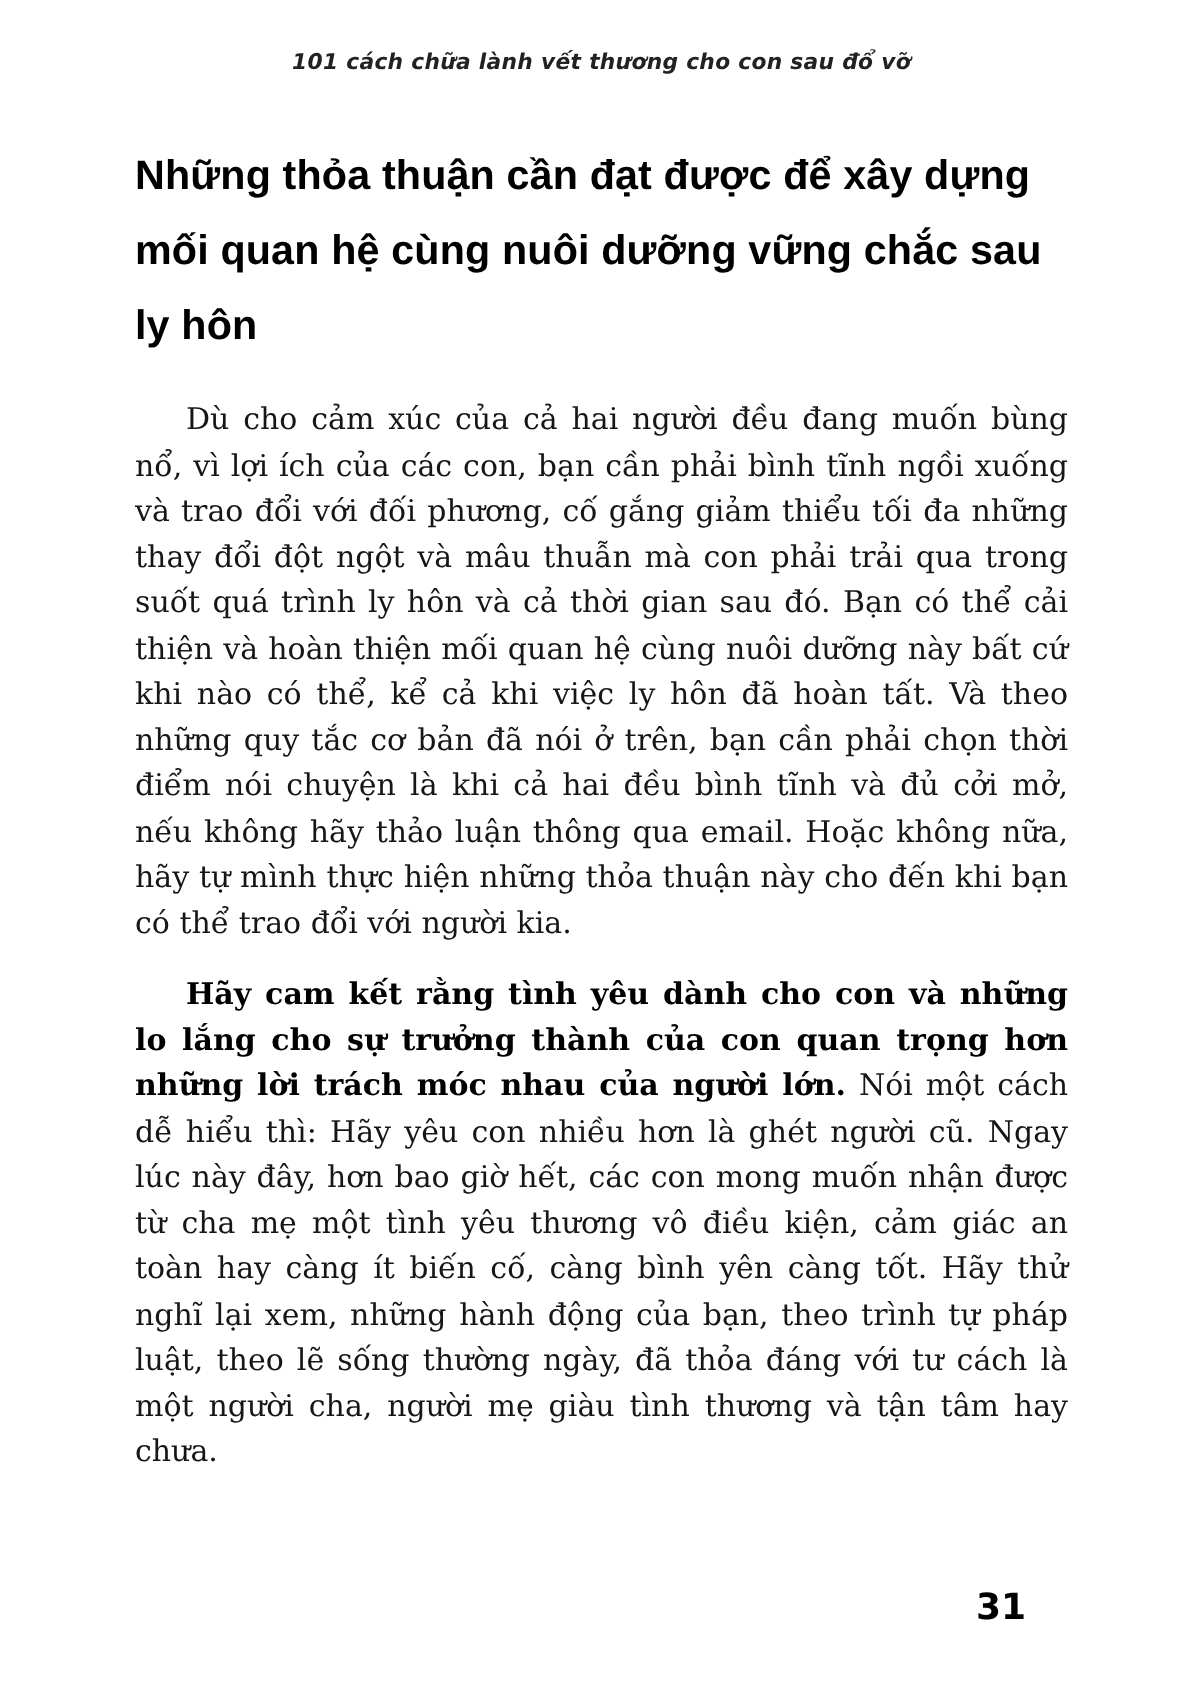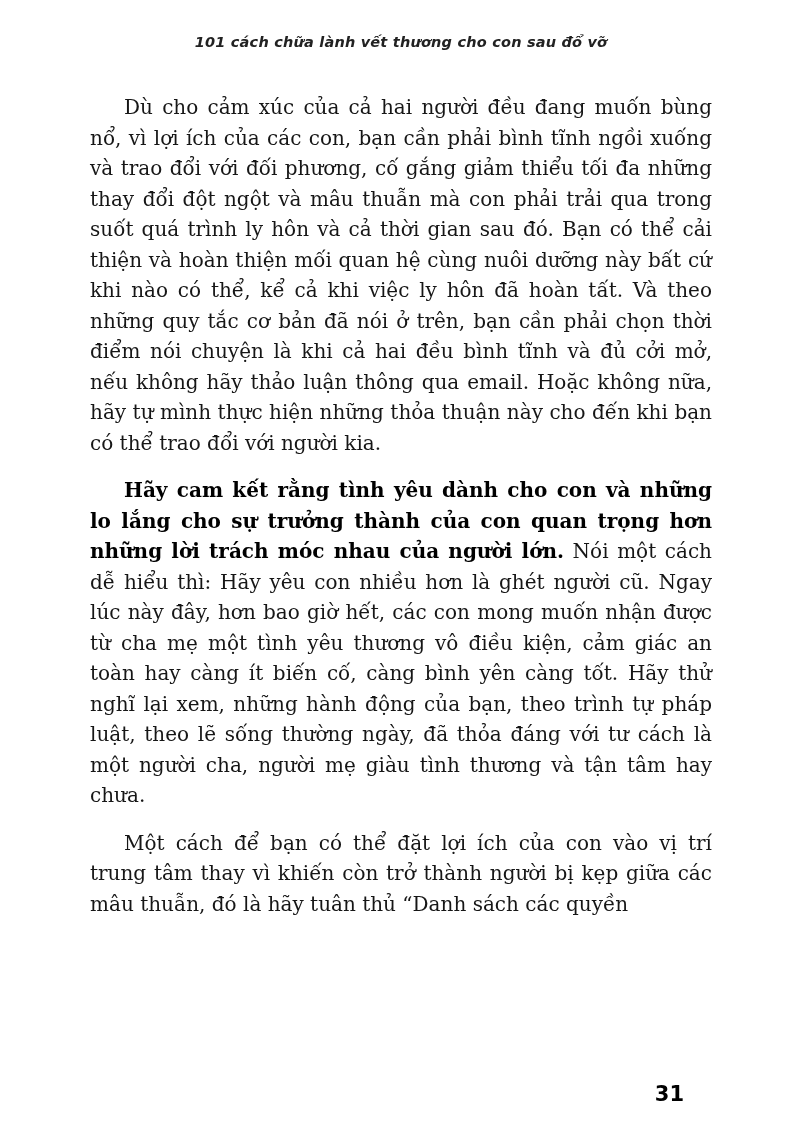--- a/index.html
+++ b/index.html
@@ -49,40 +49,40 @@
     margin: 17px 0 10px 0;
     color: #161616;
   }
   .body-text p strong {
     font-weight: 700;
     color: #000000;
   }
   .page-number {
     position: absolute;
     right: 116px;
-    bottom: 32px;
+    bottom: 53px;
     font-family: "DejaVu Sans", sans-serif;
     font-weight: 700;
-    font-size: 21px;
+    font-size: 24px;
     color: #000000;
   }
 </style>
 </head>
 <body>
 
 <div class="page">
 
   <div class="running-head">101 cách chữa lành vết thương cho con sau đổ vỡ</div>
 
+  <h1 class="page-title">Những thỏa thuận cần đạt được để xây dựng mối quan hệ cùng nuôi dưỡng vững chắc sau ly hôn</h1>
 
   <div class="body-text">
 
     <p>Dù cho cảm xúc của cả hai người đều đang muốn bùng nổ, vì lợi ích của các con, bạn cần phải bình tĩnh ngồi xuống và trao đổi với đối phương, cố gắng giảm thiểu tối đa những thay đổi đột ngột và mâu thuẫn mà con phải trải qua trong suốt quá trình ly hôn và cả thời gian sau đó. Bạn có thể cải thiện và hoàn thiện mối quan hệ cùng nuôi dưỡng này bất cứ khi nào có thể, kể cả khi việc ly hôn đã hoàn tất. Và theo những quy tắc cơ bản đã nói ở trên, bạn cần phải chọn thời điểm nói chuyện là khi cả hai đều bình tĩnh và đủ cởi mở, nếu không hãy thảo luận thông qua email. Hoặc không nữa, hãy tự mình thực hiện những thỏa thuận này cho đến khi bạn có thể trao đổi với người kia.</p>
 
     <p><strong>Hãy cam kết rằng tình yêu dành cho con và những lo lắng cho sự trưởng thành của con quan trọng hơn những lời trách móc nhau của người lớn.</strong> <span>Nói một cách dễ hiểu thì: Hãy yêu con nhiều hơn là ghét người cũ. Ngay lúc này đây, hơn bao giờ hết, các con mong muốn nhận được từ cha mẹ một tình yêu thương vô điều kiện, cảm giác an toàn hay càng ít biến cố, càng bình yên càng tốt. Hãy thử nghĩ lại xem, những hành động của bạn, theo trình tự pháp luật, theo lẽ sống thường ngày, đã thỏa đáng với tư cách là một người cha, người mẹ giàu tình thương và tận tâm hay chưa.</span></p>
 
-    <p>Một cách để bạn có thể đặt lợi ích của con vào vị trí trung tâm thay vì khiến còn trở thành người bị kẹp giữa các mâu thuẫn, đó là hãy tuân thủ “Danh sách các quyền</p>
 
   </div>
 
   <div class="page-number">31</div>
 
 </div>
 
 </body></html>

